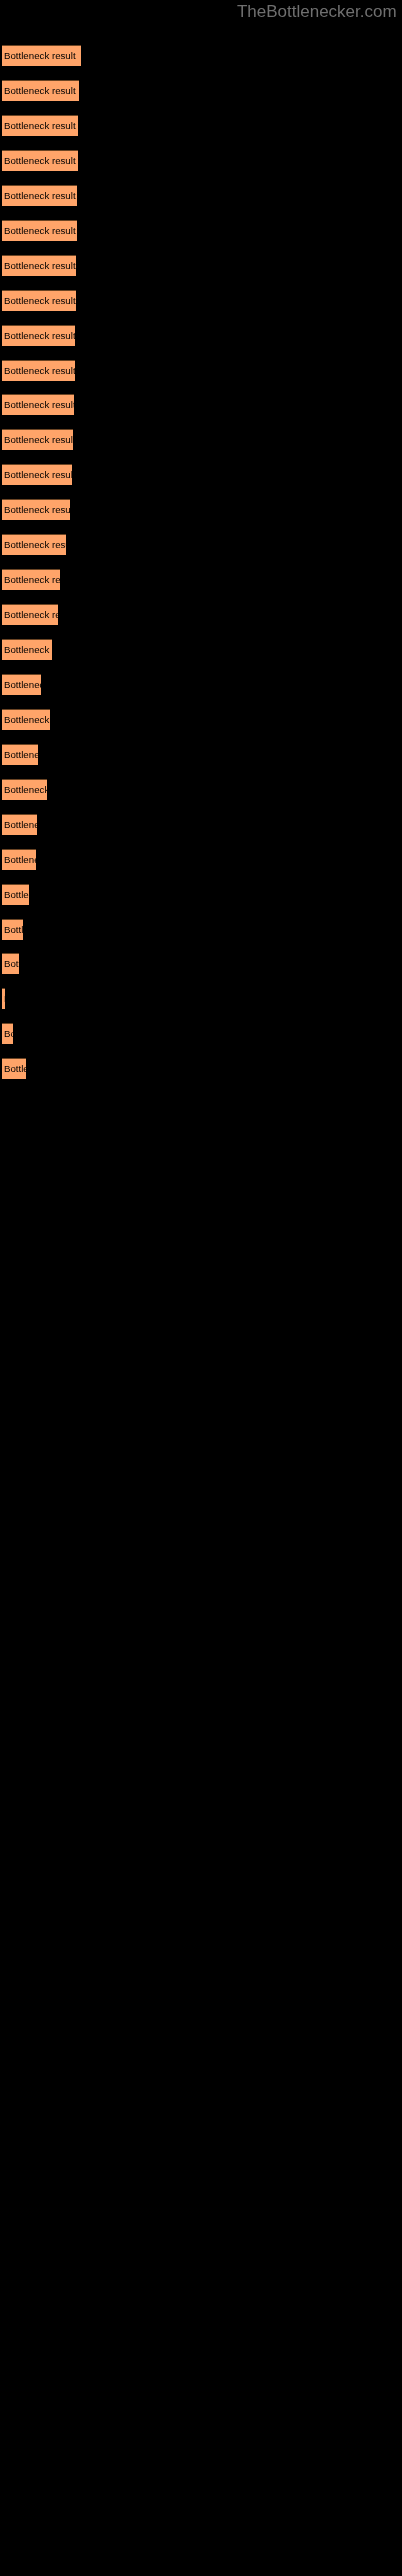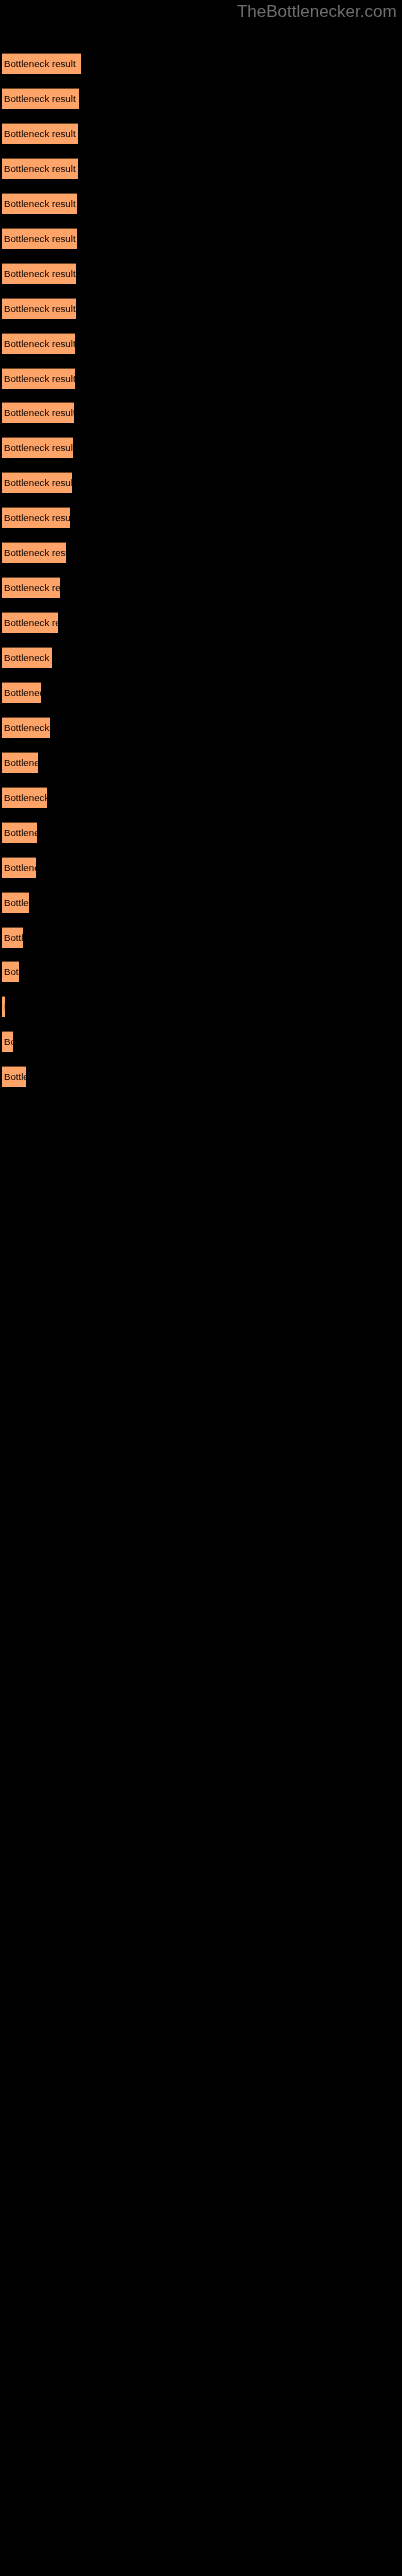--- a/index.html
+++ b/index.html
@@ -44,21 +44,21 @@
   }
   .bar-row {
     position: absolute;
     left: 0;
     width: 403px;
     height: 22px;
   }
   .bar {
     position: absolute;
     left: 1.6px;
-    top: 8px;
+    top: 0;
     height: 21px;
     background: #ffa469;
     border-top: 0.8px solid #6b4423;
     box-sizing: border-box;
     overflow: hidden;
     white-space: nowrap;
   }
   .bar-label {
     position: absolute;
     left: 2.4px;

